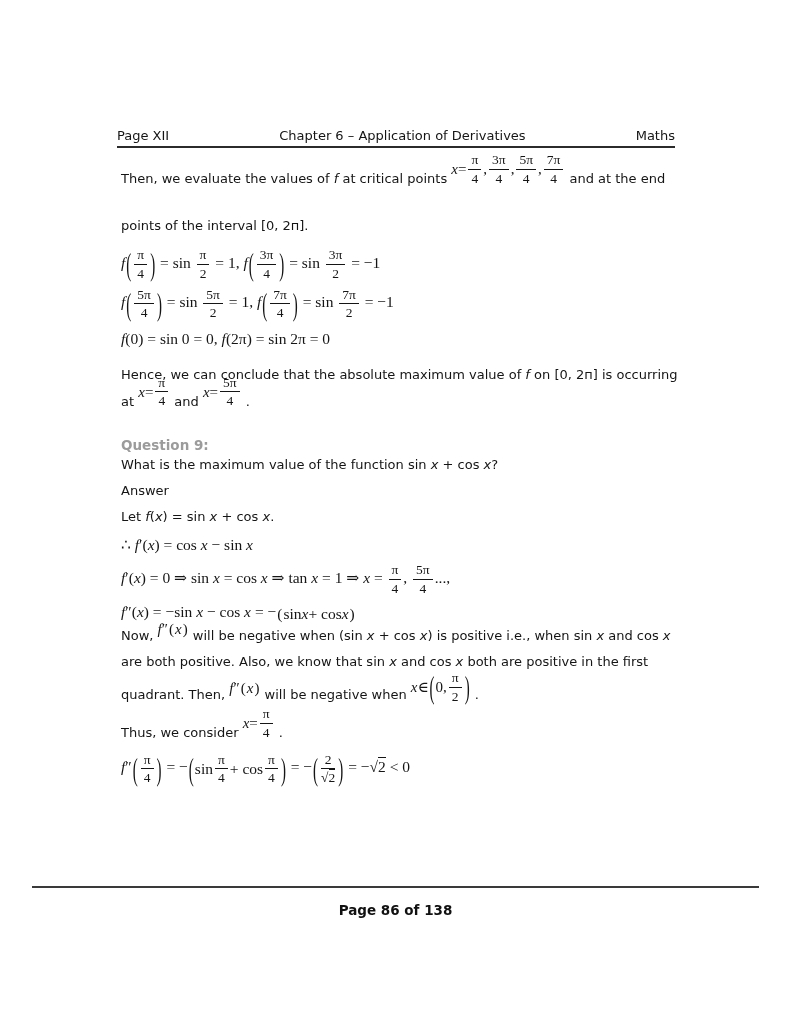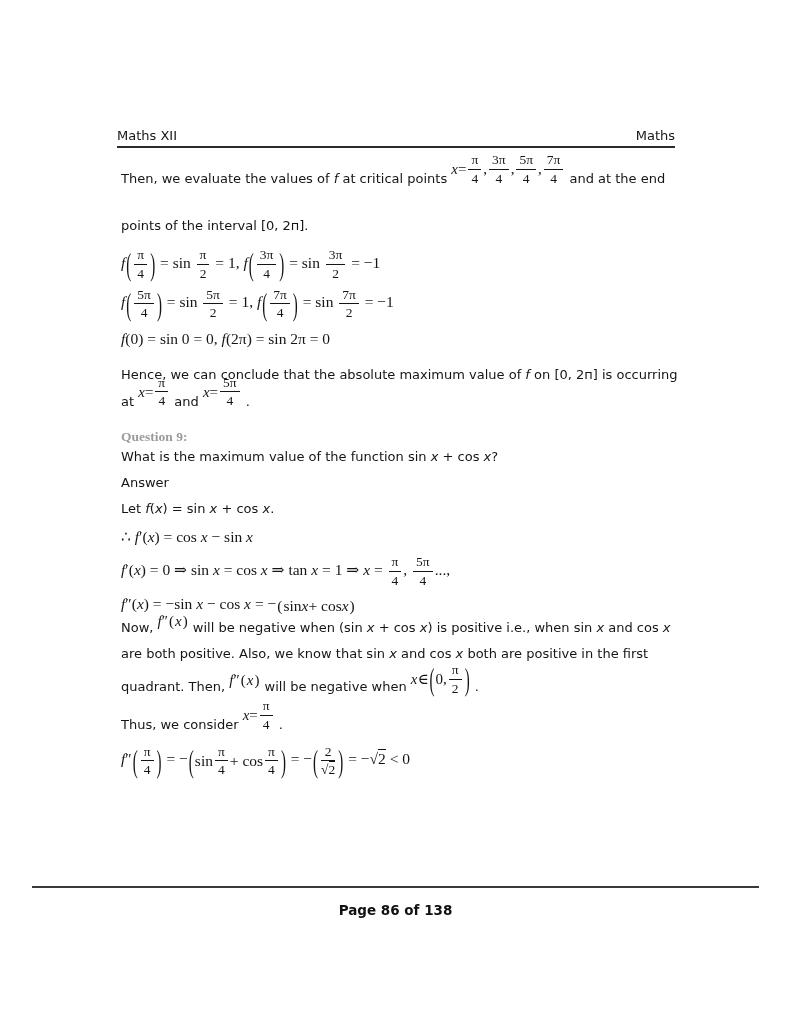--- a/index.html
+++ b/index.html
@@ -39,32 +39,33 @@
   
   .mparen{display:inline-flex;align-items:center;vertical-align:middle;}
   .pin{display:inline-flex;align-items:center;}
   .pg{display:inline-block;font-family:"Liberation Serif",serif;padding:0 1px;}
   .pg.tall{transform:scaleY(2.15);transform-origin:50% 50%;font-size:15px;}
   
   .ov{border-top:1px solid #151515;}
   
   .mt2{margin-top:20px;}.mt4{margin-top:4px;}.mt6{margin-top:6px;}
   .mt8{}.mt10{margin-top:10px;}.mt12{margin-top:0;}
-  .mt14{margin-top:14px;}.mt16{margin-top:8px;font-family:Liberation Serif, serif;}
+  .mt14{margin-top:14px;}.mt16{margin-top:16px;}
   
   .footer-line{position:absolute;top:886px;left:32px;right:32px;border-top:2px solid #3a3a3a;}
   .footer-text{position:absolute;top:902px;left:0;right:0;text-align:center;font-weight:700;font-size:13.5px;color:#111;}
 </style>
 </head>
 <body>
 
 <div class="page">
 
   <div class="header">
-    <span>Maths XII</span>
+    <span>Page XII</span>
+    <span>Chapter 6 – Application of Derivatives</span>
     <span>Maths</span>
   </div>
 
   <div class="body">
     <div class="line">Then, we evaluate the values of <span class="it">f</span> at critical points <span class="imath" style="top: -10px;"><span class="it">x</span> = <span class="mfrac">
             <span class="num">π</span>
             <span class="den">4</span>
           </span>,  <span class="mfrac">
             <span class="num">3π</span>
             <span class="den">4</span>

